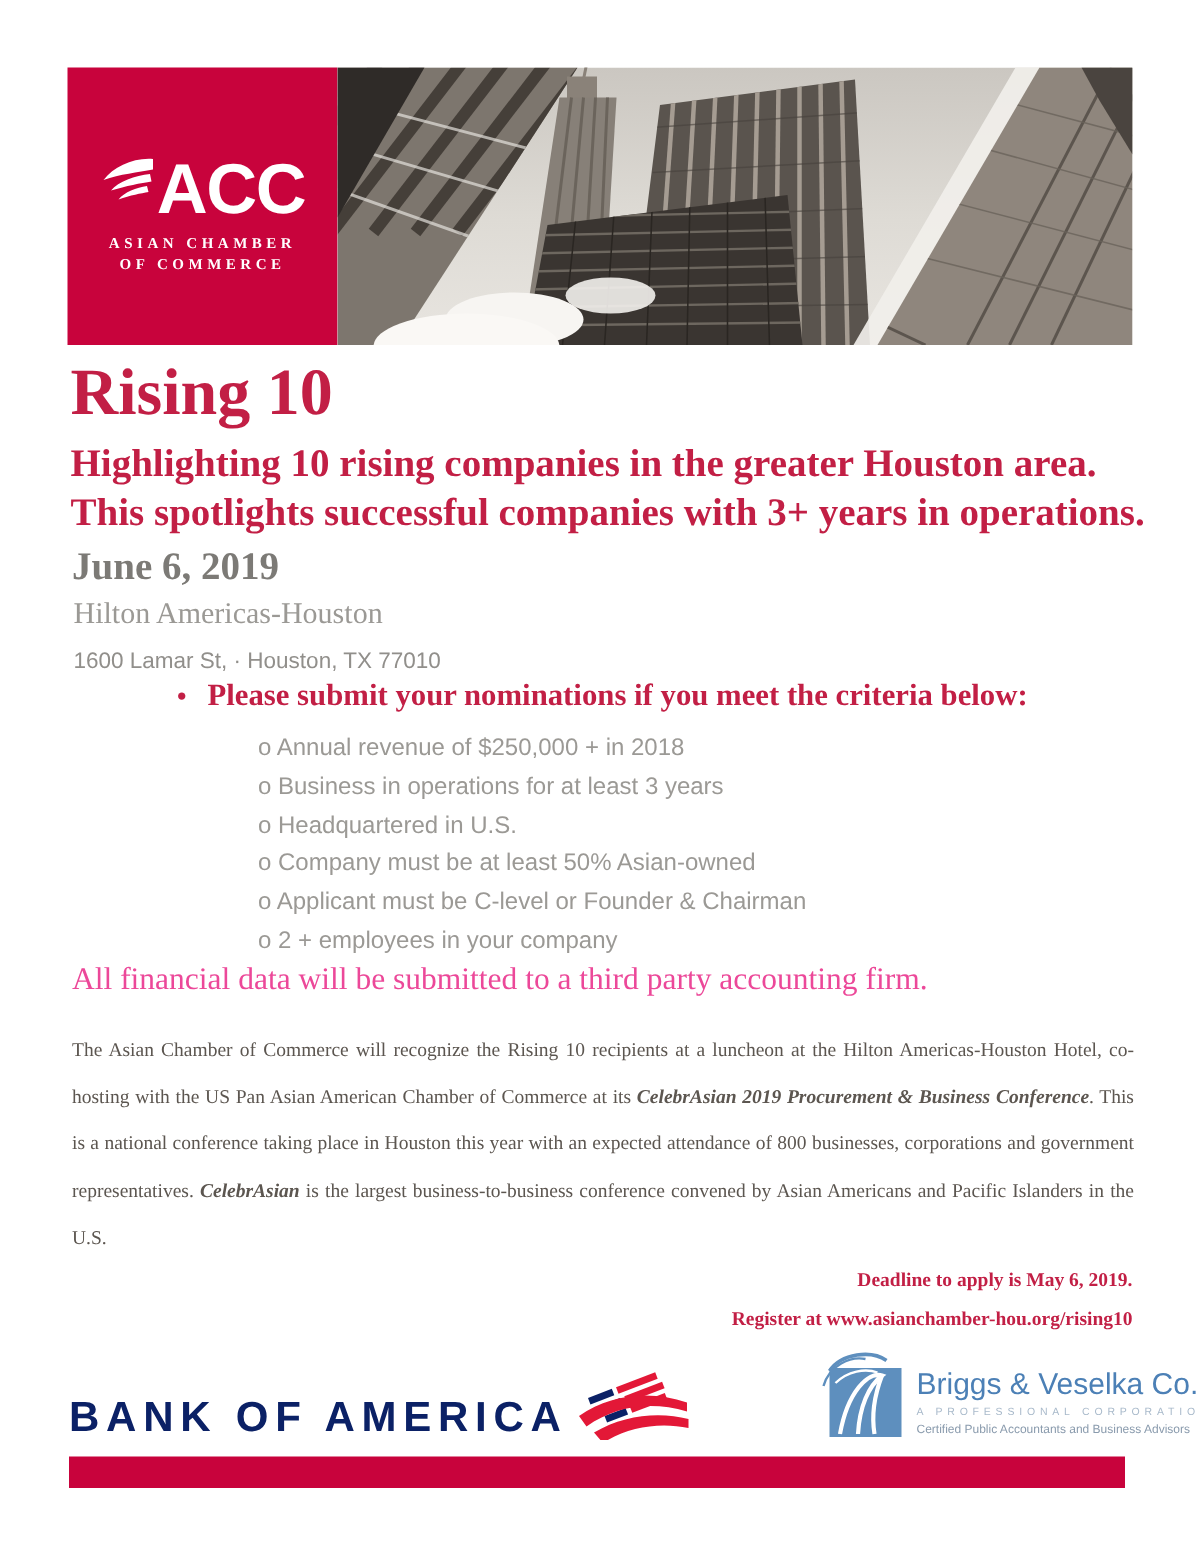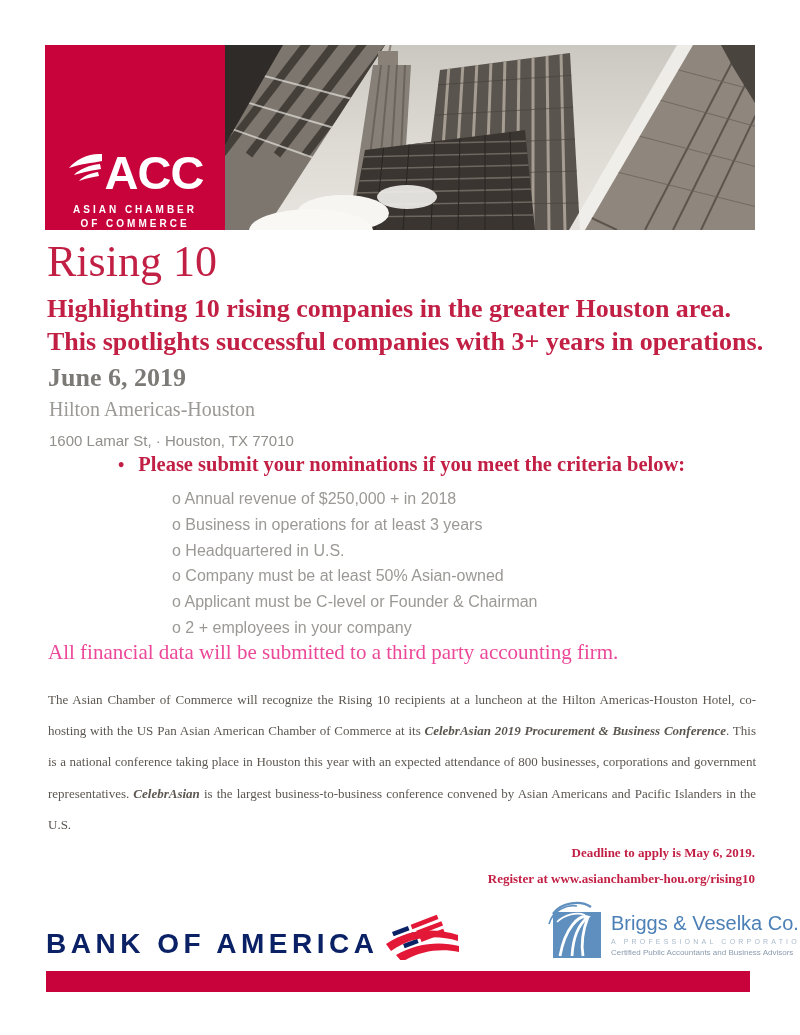--- a/index.html
+++ b/index.html
@@ -6,39 +6,39 @@
   html,body { background:#ffffff; }
   body { font-family:"Liberation Serif","DejaVu Serif",serif; }
   .page {
     position:relative; width:800px; height:1035px; margin:0 auto;
     background:#ffffff; overflow:hidden;
   }
   
   .banner { position:absolute; left:45px; top:45px; width:710px; height:185px; display:flex; }
   .banner-red {
     width:180px; height:185px; background:#C8033C;
-    display:flex; flex-direction:column; align-items:center; justify-content:flex-end;
+    display:flex; flex-direction:column; align-items:center; justify-content:center;
     padding-top:10px;
   }
   .acc-row { display:flex; align-items:center; }
   .acc-wing { margin-right:2px; margin-top:-6px; }
   .acc-text {
     color:#fff; font-family:"Liberation Sans",sans-serif; font-weight:800;
     font-size:47px; letter-spacing:-1px; line-height:1;
   }
   .acc-sub {
-    color:#fff; font-family:Liberation Sans, sans-serif; font-weight:bold;
+    color:#fff; font-family:Liberation Serif, serif; font-weight:bold;
     font-size:10px; letter-spacing:3px; text-align:center; margin-top:7px; line-height:1.35;
   }
   .banner-photo { width:530px; height:185px; }
   .banner-photo svg { display:block; }
   
   .title {
     position:absolute; left:47px; top:238px;
-    color:#C21F45; font-weight:normal; font-size:44px; line-height:1.1;
+    color:#C21F45; font-weight:bold; font-size:44px; line-height:1.1;
   }
   .subtitle {
     position:absolute; left:47px; top:292px;
     color:#C21F45; font-weight:bold; font-size:26px; line-height:33px;
   }
   .date {
     position:absolute; left:48px; top:363px;
     color:#7C7A76; font-weight:bold; font-size:26px;
   }
   .venue {

